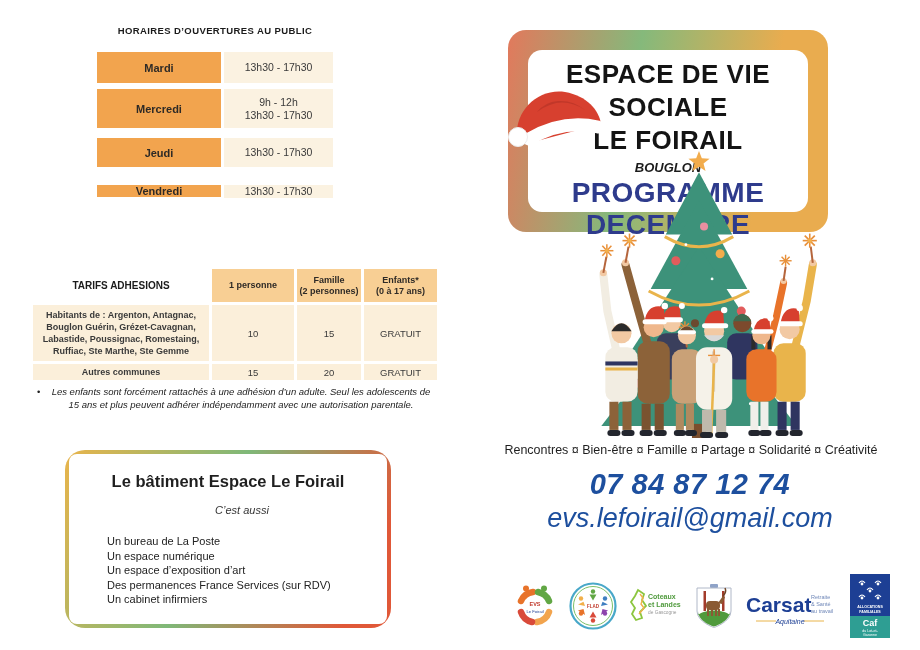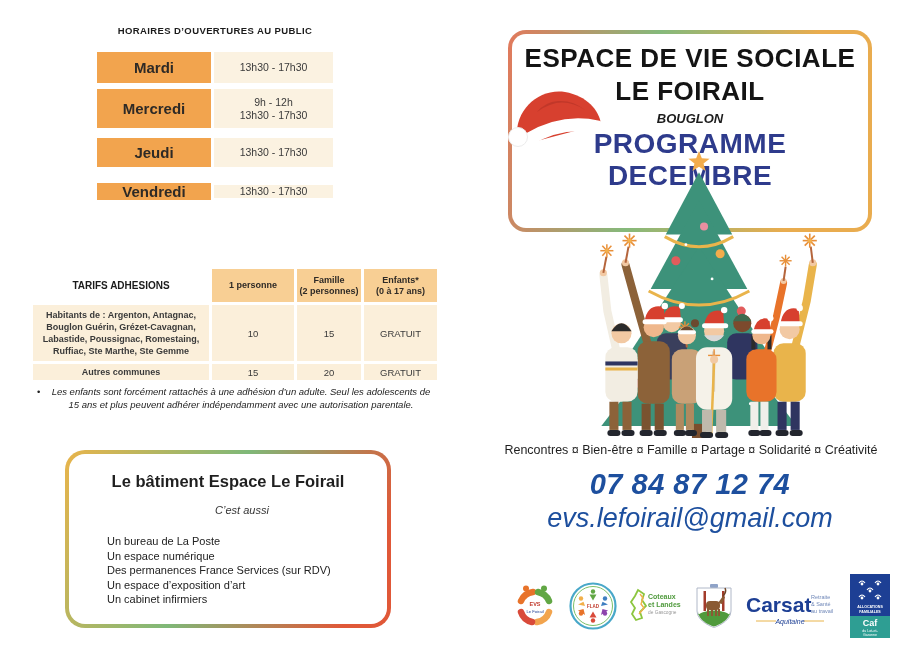--- a/index.html
+++ b/index.html
@@ -5,22 +5,22 @@
   * { margin:0; padding:0; box-sizing:border-box; }
   html,body { width:920px; height:650px; background:#ffffff; overflow:hidden;
               font-family:"Liberation Sans", sans-serif; color:#1b1b1b; }
   .abs { position:absolute; }
 
   
   .hours-title { left:60px; top:25px; width:310px; text-align:center;
                  font-size:9.5px; font-weight:bold; letter-spacing:.4px; }
   .hours-table { left:97px; top:52px; width:236px; }
   .hours-row { display:flex; gap:3px; }
-  .hours-row .day { width:114px; background:#F2A44E; display:flex; align-items:center;
-                    justify-content:center; font-weight:bold; font-size:15px; color:#2e2a26; }
+  .hours-row .day { width:124px; background:#F2A44E; display:flex; align-items:center;
+                    justify-content:center; font-weight:bold; font-size:11px; color:#2e2a26; }
   .hours-row .hrs { flex:1; background:#FBF2E1; display:flex; flex-direction:column;
                     align-items:center; justify-content:center; font-size:10.5px;
                     color:#3a3a3a; line-height:13px; }
   .hr1 { height:31px; margin-bottom:6px; }
   .hr2 { height:39px; margin-bottom:10px; }
   .hr3 { height:29px; margin-bottom:8px; }
   .hr4 { height:32px;align-items:center; }
 
   .tarifs { left:33px; top:269px; width:404px; }
   .t-grid { display:grid; grid-template-columns:176px 82px 64px 73px; gap:3px; margin-bottom:3px; }
@@ -35,30 +35,30 @@
   .t-label { background:#FBEFDA; display:flex; align-items:center; justify-content:center;
              font-size:9px; line-height:12px; text-align:center; color:#3a3a3a; padding:0 4px;font-weight:bold; }
   .t-val { background:#FBEFDA; display:flex; align-items:center; justify-content:center;
            font-size:9.5px; color:#3a3a3a; }
   .t-note { position:relative; margin-top:6px; padding:0 4px 0 16px; font-style:italic;
             font-size:9.5px; line-height:12.5px; text-align:center; color:#222; }
   .t-note .bullet { position:absolute; left:4px; top:0; font-style:normal; }
 
   .building { left:65px; top:450px; width:326px; height:178px; border-radius:20px; padding:4px;
               background:linear-gradient(115deg,#E9B44B,#7FB878 45%,#E05838 88%); }
-  .building-inner { width:100%; height:100%; background:#fff; border-radius:16px;
+  .building-inner { width:100%; height:100%; background:#fff; border-radius:8px;
                     position:relative; }
   .b-title { left:0; right:0; top:18px; text-align:center; font-weight:bold; font-size:16.5px;
              color:#1f1f1f; }
   .b-sub { left:0; right:0; top:50px; text-align:center; font-style:italic; font-size:11px;
            color:#333;padding-left:28px; }
   .b-list { left:38px; top:80px; font-size:11px; line-height:14.5px; color:#222; }
 
   
-  .program-box { left:508px; top:30px; width:364px; height:202px; border-radius:18px; padding:4px;
+  .program-box { left:508px; top:30px; width:320px; height:202px; border-radius:18px; padding:20px;
                  background:linear-gradient(100deg,#E2795C,#85B97B 38%,#E9AC4F 78%,#E9AC4F);
                  z-index:1; }
   .program-inner { width:100%; height:100%; background:#fff; border-radius:14px;
                    text-align:center; padding-top:8px; }
   .r-title { font-size:26px; font-weight:bold; letter-spacing:.5px; color:#141414; line-height:33px; }
   .r-loc { font-size:13px; font-weight:bold; font-style:italic; color:#1c1c1c; margin-top:3px; }
   .r-prog { font-size:28px; font-weight:bold; color:#2E3B8C; margin-top:2px; letter-spacing:.5px; }
 
   .santa-hat { left:503px; top:80px; z-index:5; }
   .tree-illu { left:553px; top:150px; z-index:4; }
@@ -144,22 +144,22 @@
   </div>
 </div>
 
 <div class="abs building">
   <div class="building-inner">
     <div class="abs b-title">Le bâtiment Espace Le Foirail</div>
     <div class="abs b-sub">C’est aussi</div>
     <div class="abs b-list">
       <div>Un bureau de La Poste</div>
       <div>Un espace numérique</div>
+      <div>Un espace d’exposition d’art</div>
       <div>Des permanences France Services (sur RDV)</div>
-      <div>Un espace d’exposition d’art</div>
       <div>Un cabinet infirmiers</div>
     </div>
   </div>
 </div>
 
 <div class="abs program-box">
   <div class="program-inner">
     <div class="r-title">ESPACE DE VIE SOCIALE</div>
     <div class="r-title">LE FOIRAIL</div>
     <div class="r-loc">BOUGLON</div>

